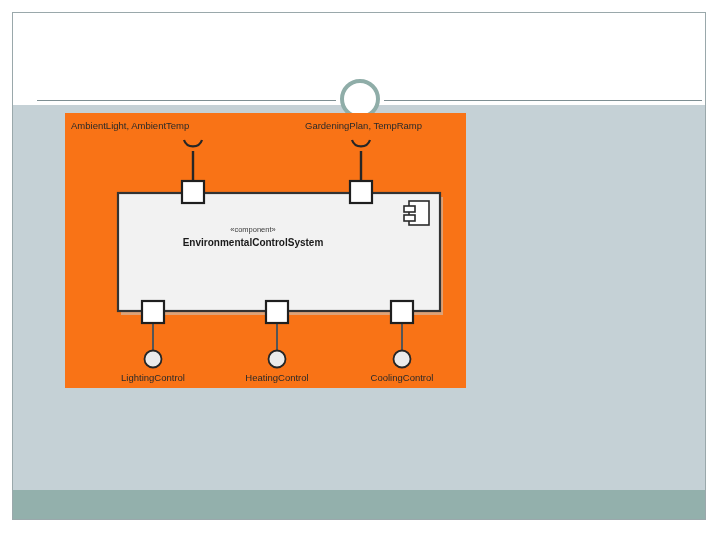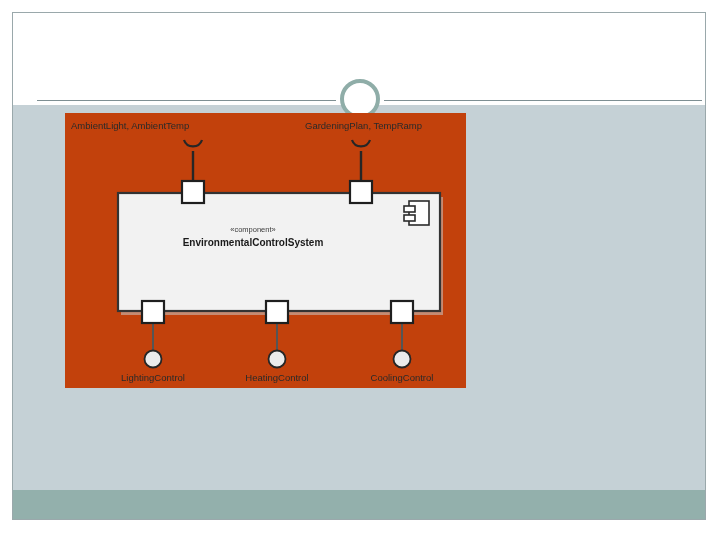--- a/index.html
+++ b/index.html
@@ -94,21 +94,21 @@
   .ring-cap-left { left: 336px; }
   .ring-cap-right { left: 376px; }
 
   
   #diagram {
     position: absolute;
     left: 65px;
     top: 113px;
     width: 401px;
     height: 275px;
-    background: #c2410c;
+    background: #f97316;
     overflow: hidden;
   }
   #diagram svg { display: block; }
 
   .dg-label {
     font-family: "Liberation Sans", sans-serif;
     font-size: 9.5px;
     fill: #2a2a2a;
   }
   .dg-label-bold {

